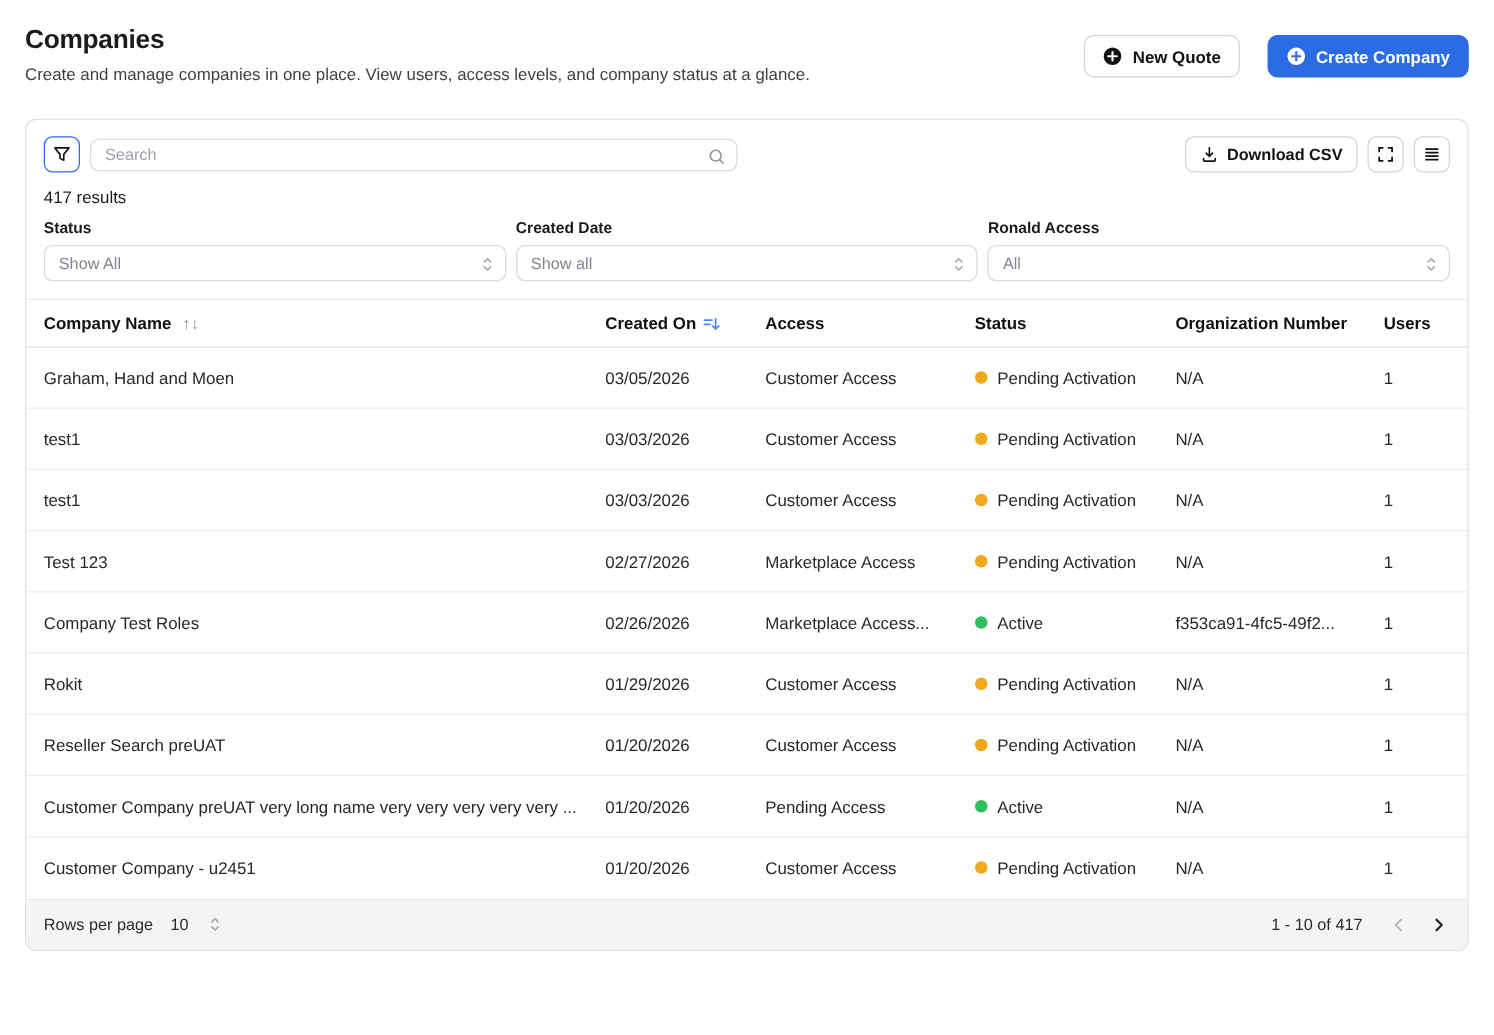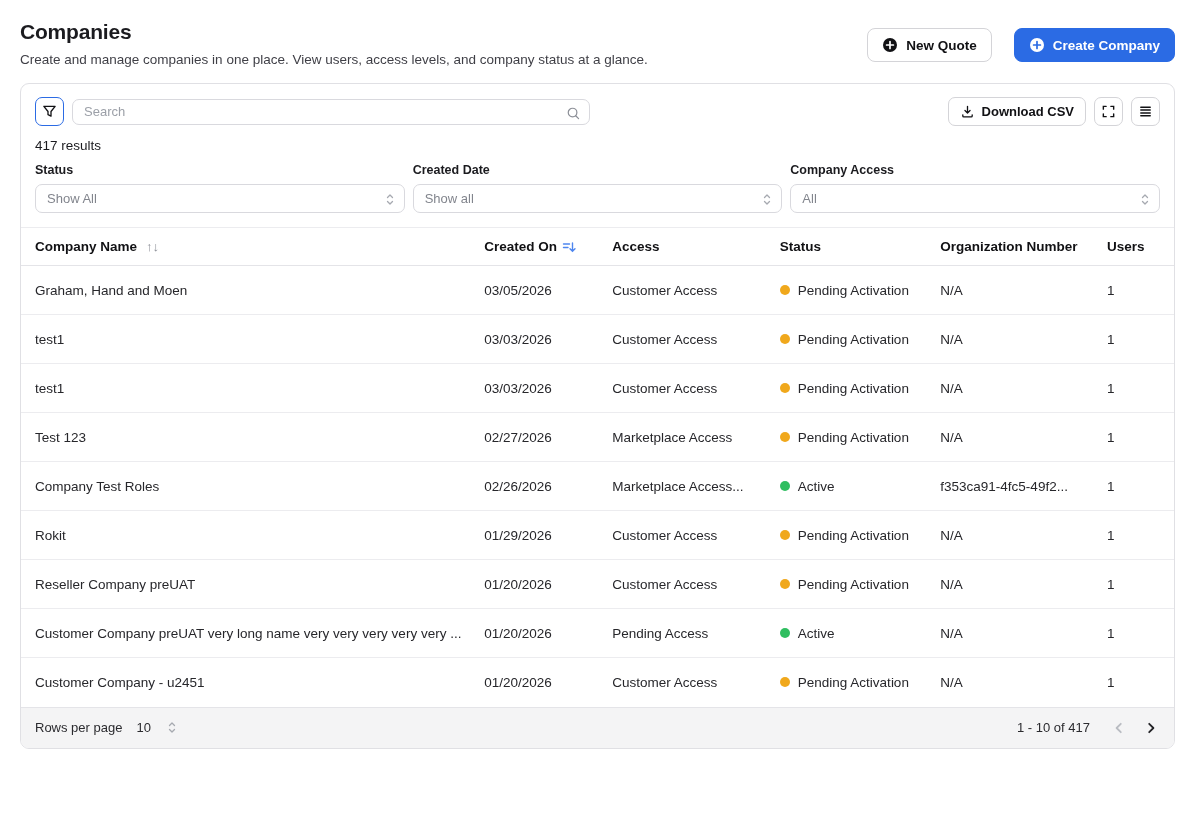--- a/index.html
+++ b/index.html
@@ -5,21 +5,21 @@
   * { box-sizing: border-box; margin: 0; padding: 0; }
   html, body { width: 1195px; height: 828px; background: #ffffff; }
   body {
     font-family: "Liberation Sans", "DejaVu Sans", sans-serif;
     color: #1b1b1f;
     -webkit-font-smoothing: antialiased;
   }
   .page { padding: 20px 20px 0 20px; }
 
   
-  .page-header { display: flex; justify-content: space-between; align-items: flex-start; margin-bottom: 16px; }
+  .page-header { display: flex; justify-content: space-between; align-items: flex-start; margin-bottom: 28px; }
   .page-title { font-size: 21px; font-weight: 700; letter-spacing: -0.2px; margin-bottom: 8px; }
   .page-subtitle { font-size: 13.5px; color: #3f3f46; }
   .header-actions { display: flex; gap: 22px; padding-top: 8px; }
   .btn {
     display: inline-flex; align-items: center; gap: 8px;
     height: 34px; padding: 0 14px; border-radius: 8px;
     font-size: 13.5px; font-weight: 700; cursor: pointer;
     border: 1px solid #d4d4d8; background: #ffffff; color: #111114;
     font-family: inherit;
   }
@@ -185,21 +185,21 @@
         <div class="select">
           <span>Show all</span>
           <span class="updown">
             <svg width="10" height="13" viewBox="0 0 10 13" fill="none" stroke="#a6a9b0" stroke-width="1.3" stroke-linecap="round" stroke-linejoin="round">
                 <path d="M2.5 4.5L5 2l2.5 2.5M2.5 8.5L5 11l2.5-2.5"></path>
               </svg>
           </span>
         </div>
       </div>
       <div>
-        <div class="filter-label">Company Access</div>
+        <div class="filter-label">Ronald Access</div>
         <div class="select">
           <span>All</span>
           <span class="updown">
             <svg width="10" height="13" viewBox="0 0 10 13" fill="none" stroke="#a6a9b0" stroke-width="1.3" stroke-linecap="round" stroke-linejoin="round">
                 <path d="M2.5 4.5L5 2l2.5 2.5M2.5 8.5L5 11l2.5-2.5"></path>
               </svg>
           </span>
         </div>
       </div>
     </div>
@@ -310,21 +310,21 @@
             <td>
               <span class="status-cell">
                 <span class="status-dot" style="background: rgb(240, 168, 28);"></span>
                 <span>Pending Activation</span>
               </span>
             </td>
             <td>N/A</td>
             <td>1</td>
           </tr>
           <tr>
-            <td>Reseller Company preUAT</td>
+            <td>Reseller Search preUAT</td>
             <td>01/20/2026</td>
             <td>Customer Access</td>
             <td>
               <span class="status-cell">
                 <span class="status-dot" style="background: rgb(240, 168, 28);"></span>
                 <span>Pending Activation</span>
               </span>
             </td>
             <td>N/A</td>
             <td>1</td>

